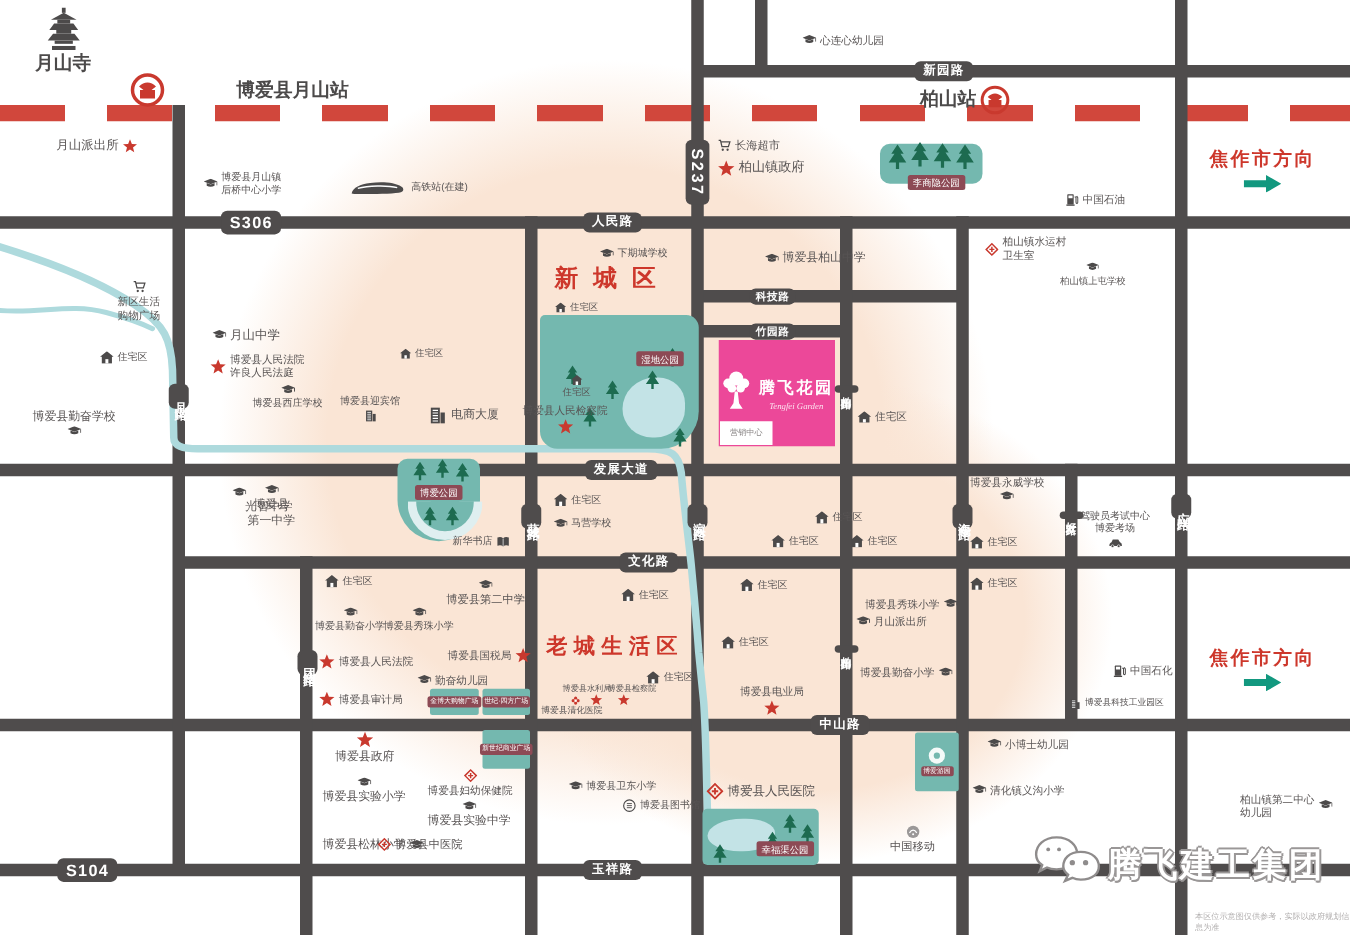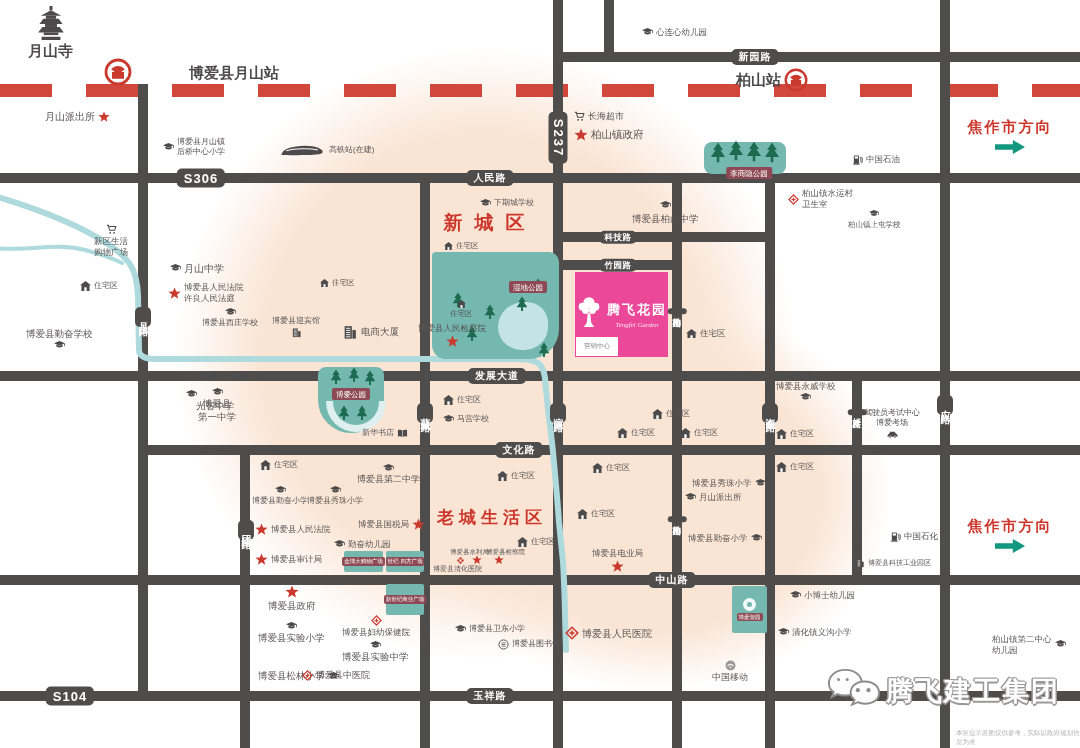--- a/index.html
+++ b/index.html
@@ -122,21 +122,21 @@
     <div class="road-h" style="left: 0px; top: 691px; width: 1080px;"></div>
     <div class="road-v" style="left: 138px; top: 84px; height: 612px;"></div>
     <div class="road-v" style="left: 240px; top: 445px; height: 303px;"></div>
     <div class="road-v" style="left: 420px; top: 173px; height: 575px;"></div>
     <div class="road-v" style="left: 553px; top: 0px; height: 748px;"></div>
     <div class="road-v" style="left: 604px; top: 0px; height: 57px;"></div>
     <div class="road-v" style="left: 672px; top: 173px; height: 575px;"></div>
     <div class="road-v" style="left: 765px; top: 173px; height: 575px;"></div>
     <div class="road-v" style="left: 852px; top: 371px; height: 209px;"></div>
     <div class="road-v" style="left: 940px; top: 0px; height: 748px;"></div>
-    <div class="park" style="left: 704px; top: 142px; width: 82px; height: 32px; border-radius: 8px;">
+    <div class="park" style="left: 704px; top: 115px; width: 82px; height: 32px; border-radius: 8px;">
       <div class="tree" style="left: 6px; top: 0px;"><svg width="16" height="20.8" viewBox="0 0 10 13">
           <path d="M5 .4 8.1 5H6.5L9.4 9.4H5.8V12.6H4.2V9.4H.6L3.5 5H1.9Z" fill="#1d6b50"></path>
         </svg></div>
       <div class="tree" style="left: 24px; top: -2px;"><svg width="16" height="20.8" viewBox="0 0 10 13">
           <path d="M5 .4 8.1 5H6.5L9.4 9.4H5.8V12.6H4.2V9.4H.6L3.5 5H1.9Z" fill="#1d6b50"></path>
         </svg></div>
       <div class="tree" style="left: 42px; top: -1px;"><svg width="16" height="20.8" viewBox="0 0 10 13">
           <path d="M5 .4 8.1 5H6.5L9.4 9.4H5.8V12.6H4.2V9.4H.6L3.5 5H1.9Z" fill="#1d6b50"></path>
         </svg></div>
       <div class="tree" style="left: 60px; top: 0px;"><svg width="16" height="20.8" viewBox="0 0 10 13">
@@ -177,20 +177,36 @@
       <div class="tree" style="left: 46px; top: 3px;"><svg width="12" height="15.600000000000001" viewBox="0 0 10 13">
           <path d="M5 .4 8.1 5H6.5L9.4 9.4H5.8V12.6H4.2V9.4H.6L3.5 5H1.9Z" fill="#1d6b50"></path>
         </svg></div>
       <div class="tree" style="left: 20px; top: 38px;"><svg width="12" height="15.600000000000001" viewBox="0 0 10 13">
           <path d="M5 .4 8.1 5H6.5L9.4 9.4H5.8V12.6H4.2V9.4H.6L3.5 5H1.9Z" fill="#1d6b50"></path>
         </svg></div>
       <div class="tree" style="left: 38px; top: 38px;"><svg width="12" height="15.600000000000001" viewBox="0 0 10 13">
           <path d="M5 .4 8.1 5H6.5L9.4 9.4H5.8V12.6H4.2V9.4H.6L3.5 5H1.9Z" fill="#1d6b50"></path>
         </svg></div>
       <div class="badge-park" style="left: 33px; top: 27px;">博爱公园</div>
+    </div>
+    <div class="park" style="left: 562px; top: 647px; width: 93px; height: 45px; border-radius: 4px;">
+      <div class="pond" style="left: 4px; top: 8px; width: 54px; height: 26px;"></div>
+      <div class="tree" style="left: 64px; top: 4px;"><svg width="12" height="15.600000000000001" viewBox="0 0 10 13">
+          <path d="M5 .4 8.1 5H6.5L9.4 9.4H5.8V12.6H4.2V9.4H.6L3.5 5H1.9Z" fill="#1d6b50"></path>
+        </svg></div>
+      <div class="tree" style="left: 78px; top: 12px;"><svg width="12" height="15.600000000000001" viewBox="0 0 10 13">
+          <path d="M5 .4 8.1 5H6.5L9.4 9.4H5.8V12.6H4.2V9.4H.6L3.5 5H1.9Z" fill="#1d6b50"></path>
+        </svg></div>
+      <div class="tree" style="left: 50px; top: 18px;"><svg width="12" height="15.600000000000001" viewBox="0 0 10 13">
+          <path d="M5 .4 8.1 5H6.5L9.4 9.4H5.8V12.6H4.2V9.4H.6L3.5 5H1.9Z" fill="#1d6b50"></path>
+        </svg></div>
+      <div class="tree" style="left: 8px; top: 28px;"><svg width="12" height="15.600000000000001" viewBox="0 0 10 13">
+          <path d="M5 .4 8.1 5H6.5L9.4 9.4H5.8V12.6H4.2V9.4H.6L3.5 5H1.9Z" fill="#1d6b50"></path>
+        </svg></div>
+      <div class="badge-park" style="left: 66px; top: 32px;">幸福渠公园</div>
     </div>
     <div class="plaza" style="left: 344px; top: 551px; width: 39px; height: 21px;">
       <div class="plaza-label">金博大购物广场</div>
     </div>
     <div class="plaza" style="left: 386px; top: 551px; width: 38px; height: 21px;">
       <div class="plaza-label">世纪·四方广场</div>
     </div>
     <div class="plaza" style="left: 386px; top: 584px; width: 38px; height: 31px;">
       <div class="plaza-label">新世纪商业广场</div>
     </div>
@@ -443,21 +459,21 @@
         <svg width="10" height="8.5" viewBox="0 0 13 11">
           <g fill="#4c4a4a">
             <path d="M6.5 0 13 2.6 6.5 5.2 0 2.6Z"></path>
             <path d="M2.8 4v2.6c2.2 1.4 5.2 1.4 7.4 0V4L6.5 5.5Z"></path>
             <rect x="12.1" y="2.8" width="0.9" height="3.4"></rect>
           </g>
         </svg>
       </span>
       <div class="txt" style="font-size: 7.5px;">柏山镇上屯学校</div>
     </div>
-    <div class="poi" style="left: 632px; top: 201px; flex-direction: column;">
+    <div class="poi" style="left: 612px; top: 201px;">
       <span class="icn">
         <svg width="11" height="9.35" viewBox="0 0 13 11">
           <g fill="#4c4a4a">
             <path d="M6.5 0 13 2.6 6.5 5.2 0 2.6Z"></path>
             <path d="M2.8 4v2.6c2.2 1.4 5.2 1.4 7.4 0V4L6.5 5.5Z"></path>
             <rect x="12.1" y="2.8" width="0.9" height="3.4"></rect>
           </g>
         </svg>
       </span>
       <div class="txt" style="font-size: 9.5px;">博爱县柏山中学</div>

